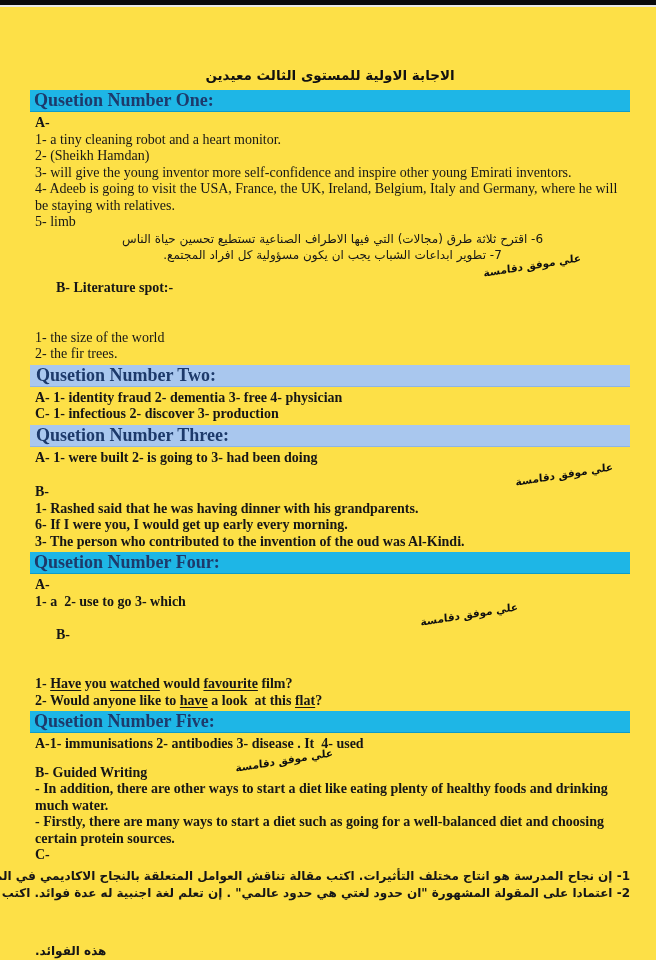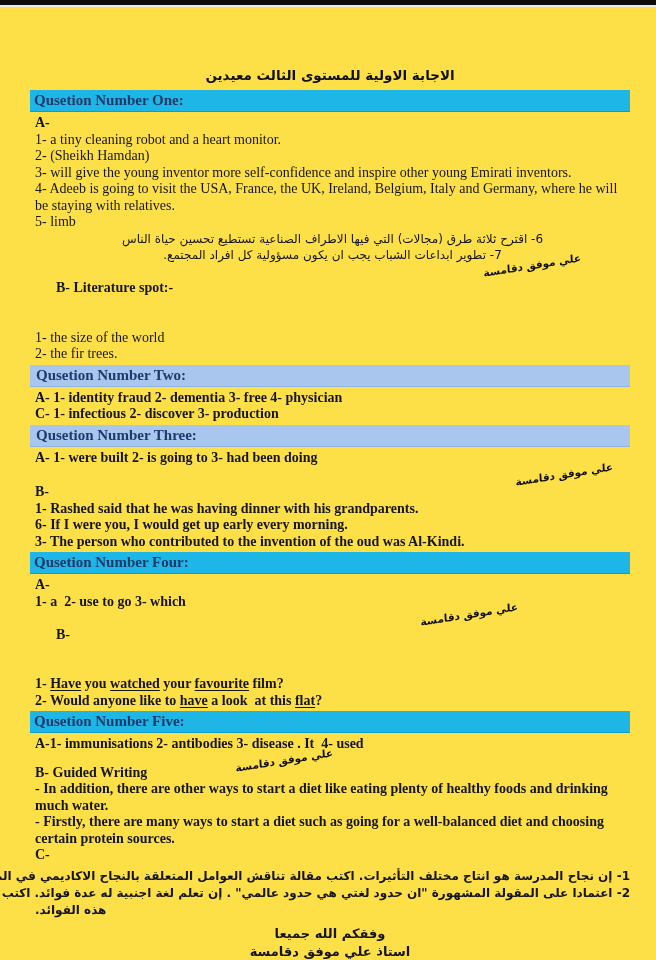--- a/index.html
+++ b/index.html
@@ -7,42 +7,42 @@
     width:656px;height:960px;background:#fde047;position:relative;overflow:hidden;
     font-family:"Liberation Serif",serif;color:#161616;
   }
   .topbar{height:5px;background:#0b0b0b;border-bottom:2px solid #e9e9e9;}
   .content{padding:60px 26px 0 30px;}
   .doc-title{
     direction:rtl;text-align:center;font-family:"DejaVu Sans",sans-serif;
     font-weight:bold;font-size:13.5px;margin-bottom:7px;color:#111;
   }
   .qheader{
-    height:21px;line-height:21px;font-weight:bold;color:#1d3a6b;font-size:15px;
+    height:21px;line-height:21px;font-weight:bold;color:#1d3a6b;font-size:18px;
     padding-left:4px;margin:2px 0 3px 0;
   }
   .cyan{background:#1eb6e6;border-bottom:1px solid #0f9cc9;}
   .blue{background:#a9c7ee;border-bottom:1px solid #8fb4e4;padding-left:6px;}
   .row{
     font-size:14px;line-height:16.5px;padding-left:5px;white-space:pre-wrap;
     position:relative;
   }
   .wrap2{white-space:pre-wrap;}
   .bold{font-weight:bold;}
   .ar{
     direction:rtl;text-align:center;font-family:"DejaVu Sans",sans-serif;
     font-size:12px;line-height:16.5px;white-space:nowrap;
   }
   .ar-r{
     direction:rtl;text-align:right;font-family:"DejaVu Sans",sans-serif;
     font-weight:bold;font-size:12px;line-height:17px;white-space:nowrap;
   }
   .ar-l{
     direction:rtl;text-align:left;font-family:"DejaVu Sans",sans-serif;
-    font-weight:bold;font-size:12px;line-height:17px;white-space:nowrap;
+    font-weight:bold;font-size:12px;line-height:17px;white-space:nowrap;margin-top:41px;
   }
   .u{text-decoration:underline;text-underline-offset:2px;}
   .wm{
     font-family:"DejaVu Sans",sans-serif;font-weight:bold;font-size:10.5px;
     direction:rtl;display:inline-block;transform:rotate(-9deg) skewX(-6deg);
     color:#101010;white-space:nowrap;position:absolute;
   }
   .wm-row{position:relative;height:18px;}
   .sig{
     text-align:center;font-family:"DejaVu Sans",sans-serif;font-weight:bold;
@@ -89,21 +89,21 @@
     <div class="row bold">6- If I were you, I would get up early every morning.</div>
     <div class="row bold">3- The person who contributed to the invention of the oud was Al-Kindi.</div>
 
     <div class="qheader cyan">Qusetion Number Four:</div>
     <div class="row bold">A-</div>
     <div class="row bold">1- a  2- use to go 3- which</div>
     <div class="row bold">
       <span>B-</span>
       <span class="wm" style="left:390px;top:-4px;">علي موفق دقامسة</span>
     </div>
-    <div class="row bold"><span>1- </span><span class="u">Have</span><span> you </span><span class="u">watched</span><span> your </span><span class="u">favourite</span><span> film?</span></div>
+    <div class="row bold"><span>1- </span><span class="u">Have</span><span> you </span><span class="u">watched</span><span> would </span><span class="u">favourite</span><span> film?</span></div>
     <div class="row bold"><span>2- Would anyone like to </span><span class="u">have</span><span> a look  at this </span><span class="u">flat</span><span>?</span></div>
 
     <div class="qheader cyan">Qusetion Number Five:</div>
     <div class="row bold">A-1- immunisations 2- antibodies 3- disease . It  4- used</div>
     <div class="wm-row" style="height:12px;">
       <span class="wm" style="left:205px;top:1px;">علي موفق دقامسة</span>
     </div>
     <div class="row bold">B- Guided Writing</div>
     <div class="row bold wrap2">- In addition, there are other ways to start a diet like eating plenty of healthy foods and drinking much water.</div>
     <div class="row bold wrap2">- Firstly, there are many ways to start a diet such as going for a well-balanced diet and choosing certain protein sources.</div>

